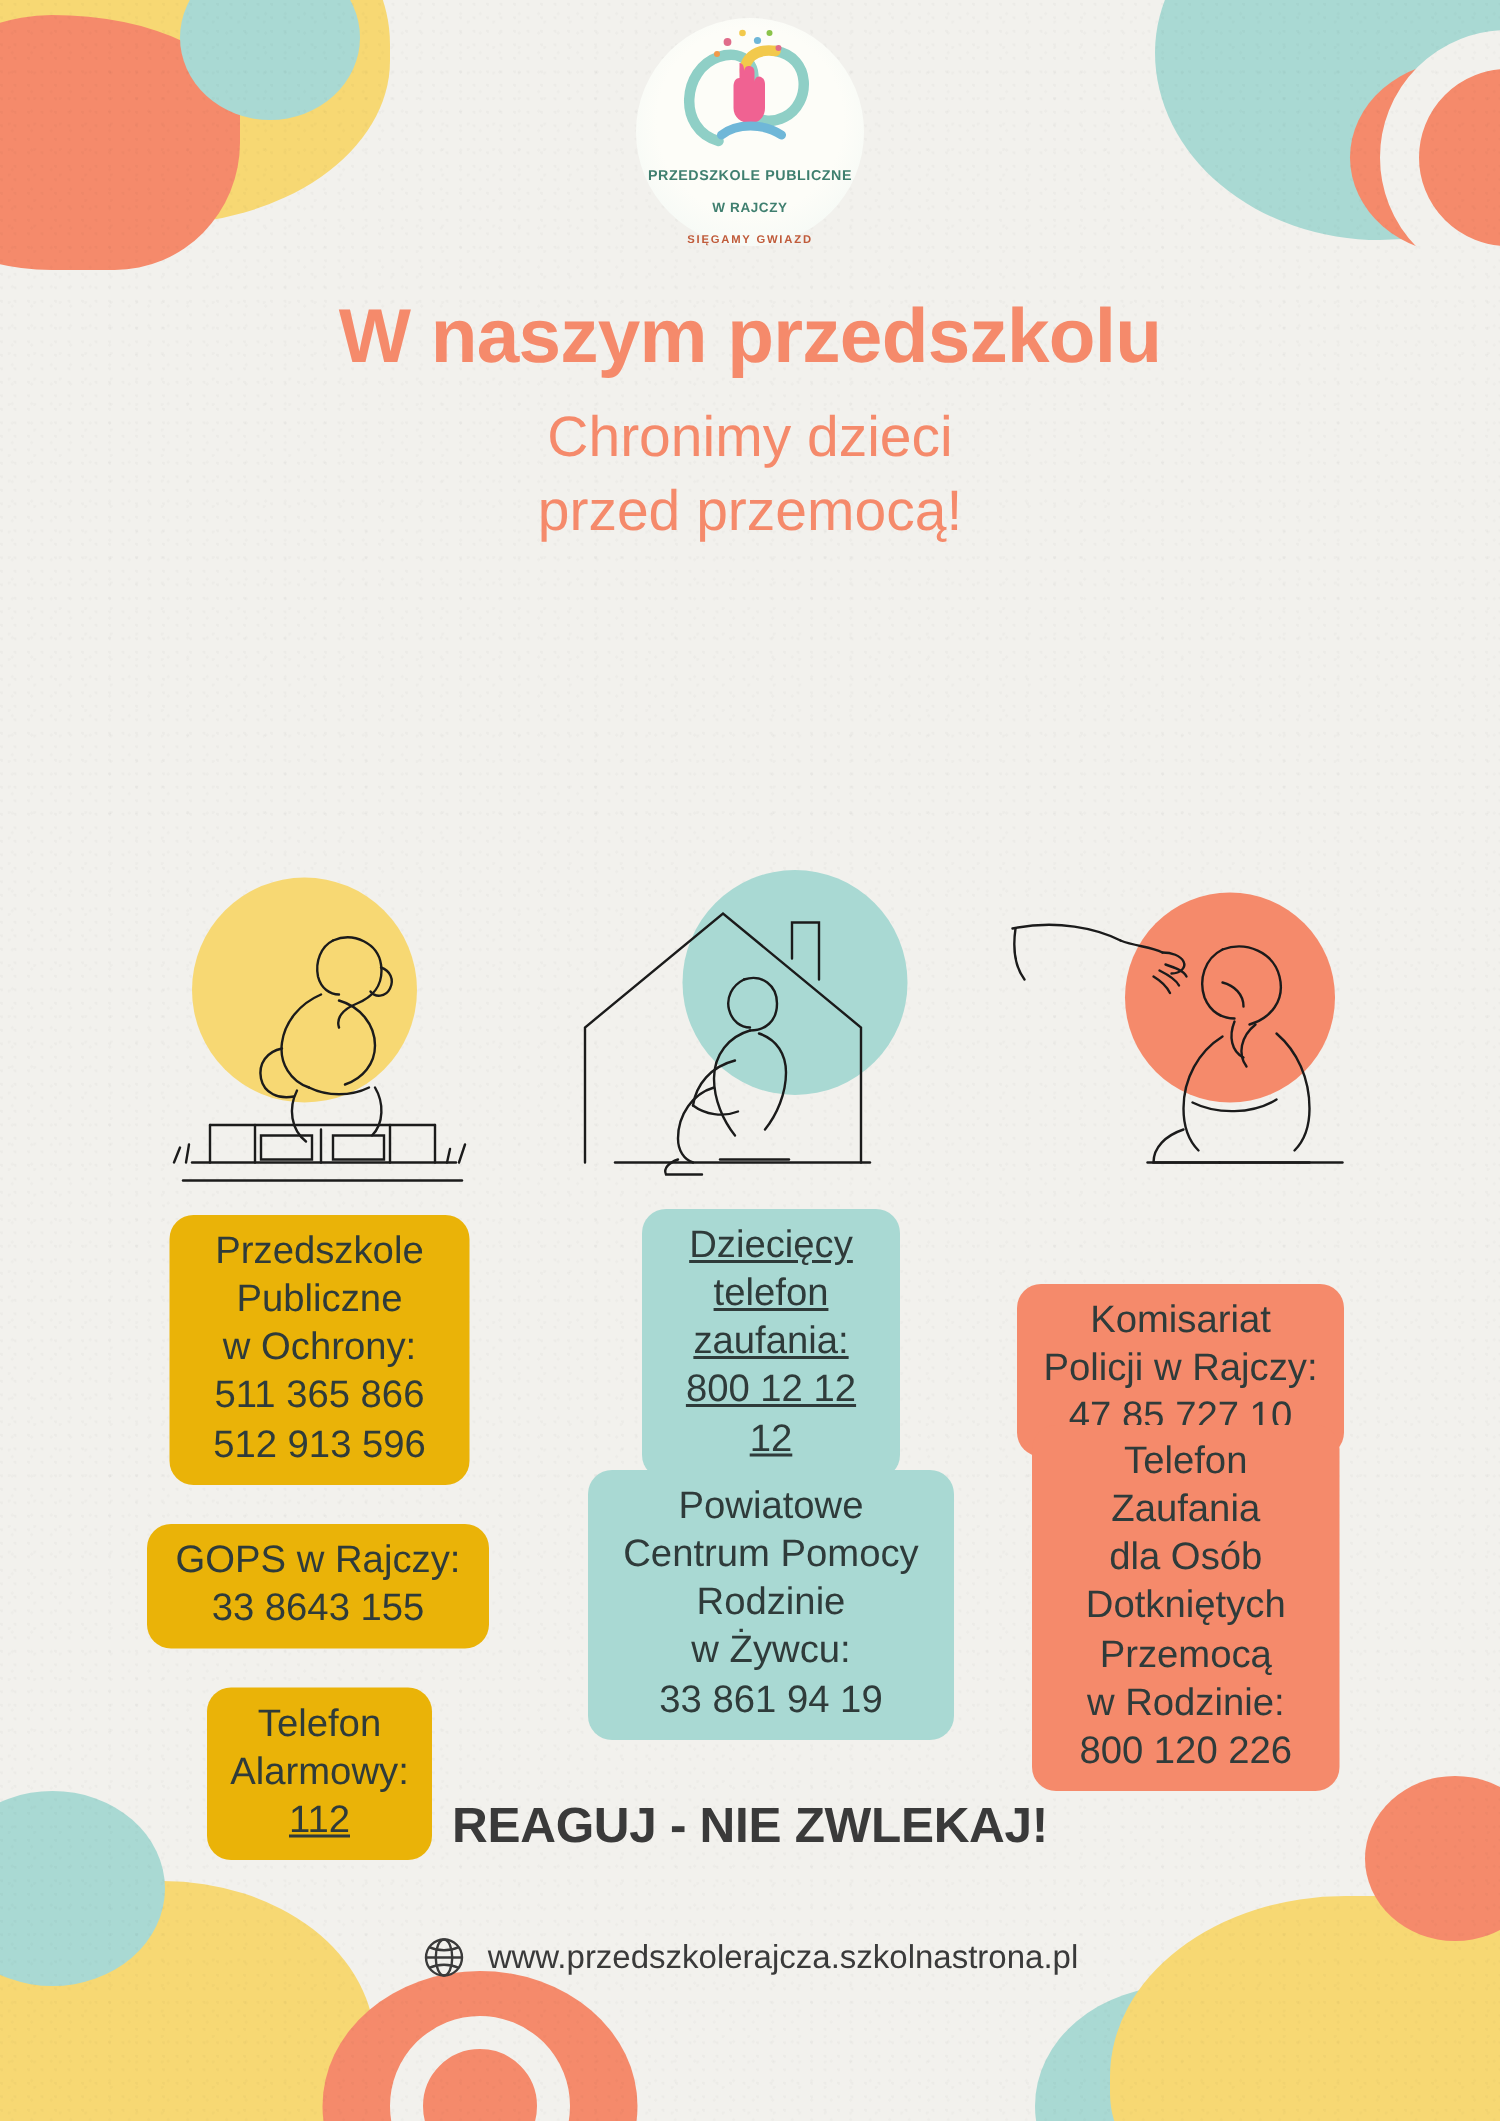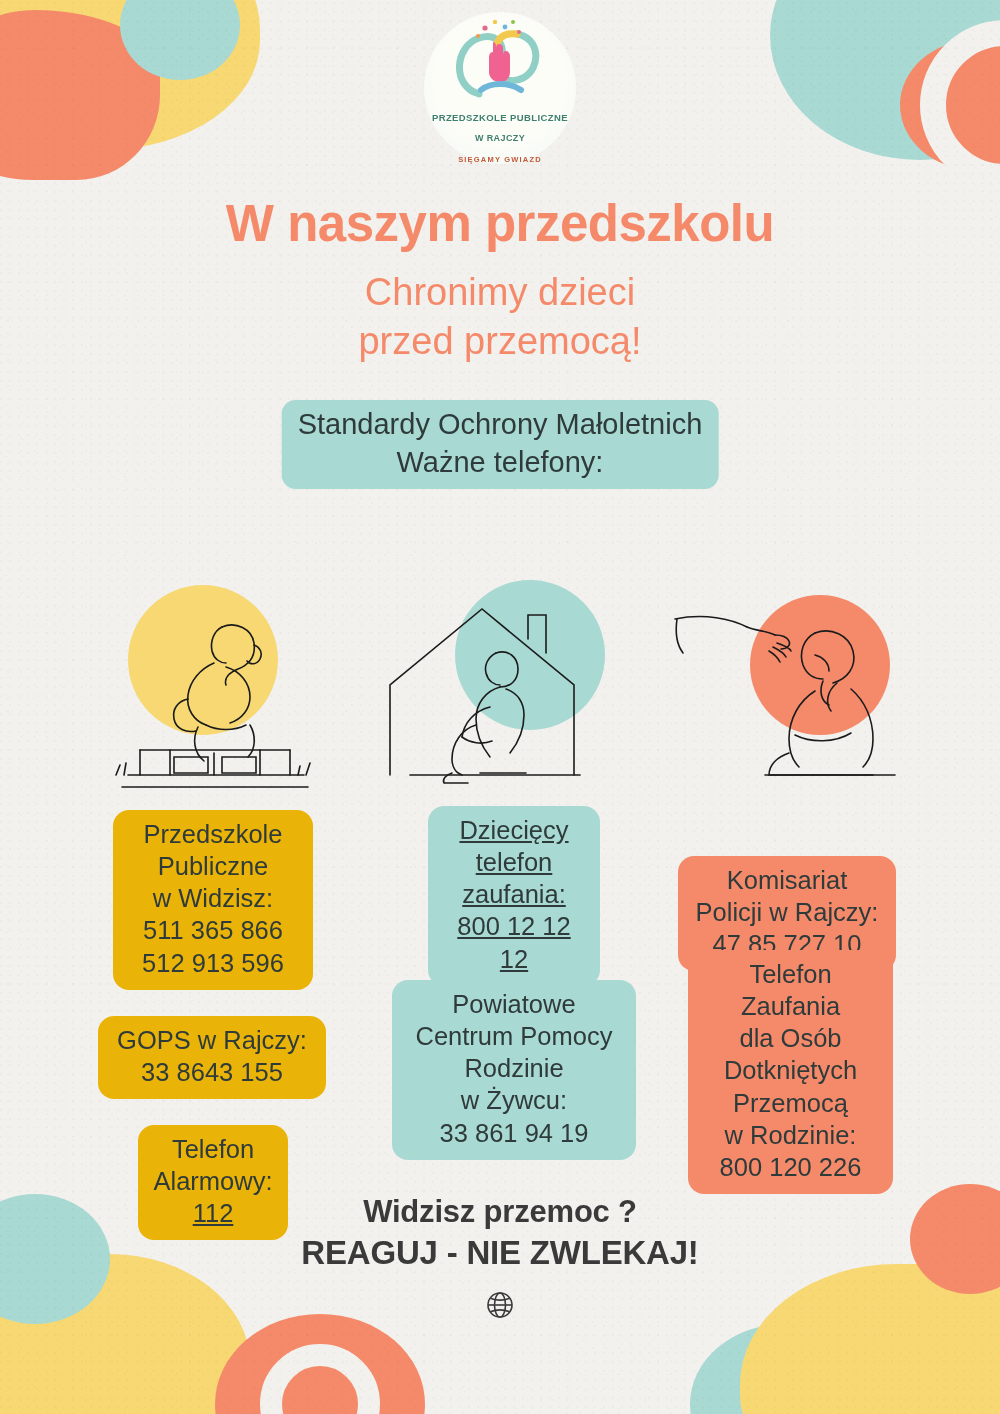--- a/index.html
+++ b/index.html
@@ -254,24 +254,20 @@
       <div class="logo-txt3">SIĘGAMY GWIAZD</div>
     </div>
   </div>
 
   <div class="h1">W naszym przedszkolu</div>
   <div class="h2">
     <div>Chronimy dzieci</div>
     <div>przed przemocą!</div>
   </div>
 
-  <div class="subbox">
-    <div>Standardy Ochrony Małoletnich</div>
-    <div>Ważne telefony:</div>
-  </div>
 
   <div class="ill ill-1">
     <div class="circle-y"></div>
     <svg width="210" height="225" viewBox="0 0 210 225" fill="none" stroke="#1b1b1b" stroke-width="1.6" stroke-linecap="round">
 
       <path d="M112 52 c14 -6 30 2 32 16 c2 14 -6 22 -16 26 c-10 4 -14 10 -12 16"></path>
       <path d="M144 70 c6 2 9 8 6 14 c-3 6 -10 6 -13 2"></path>
       <path d="M112 52 c-8 4 -12 14 -10 24 c2 8 8 12 14 12"></path>
 
       <path d="M104 88 c-14 6 -24 18 -26 32 c-2 14 6 26 18 30"></path>
@@ -341,21 +337,21 @@
 
       <path d="M100 190 h130"></path>
 
       <path d="M150 70 c8 2 14 8 14 16"></path>
     </svg>
   </div>
 
   <div class="bubble bub-yellow b1">
     <div>Przedszkole</div>
     <div>Publiczne</div>
-    <div>w Widzisz:</div>
+    <div>w Ochrony:</div>
     <div>511 365 866</div>
     <div>512 913 596</div>
   </div>
 
   <div class="bubble bub-yellow b2">
     <div>GOPS w Rajczy:</div>
     <div>33 8643 155</div>
   </div>
 
   <div class="bubble bub-yellow b3">
@@ -389,29 +385,29 @@
     <div>Telefon</div>
     <div>Zaufania</div>
     <div>dla Osób</div>
     <div>Dotkniętych</div>
     <div>Przemocą</div>
     <div>w Rodzinie:</div>
     <div>800 120 226</div>
   </div>
 
   <div class="cta">
-    <div class="cta-l1">Widzisz przemoc ?</div>
     <div class="cta-l2">REAGUJ - NIE ZWLEKAJ!</div>
   </div>
 
   <div class="site">
     <span class="globe">
       <svg width="30" height="30" viewBox="0 0 30 30" fill="none" stroke="#3a3a3a" stroke-width="1.6">
         <circle cx="15" cy="15" r="12"></circle>
         <ellipse cx="15" cy="15" rx="5.5" ry="12"></ellipse>
         <path d="M3 15h24"></path>
         <path d="M5.5 8.2c5.6 2.6 13.4 2.6 19 0"></path>
         <path d="M5.5 21.8c5.6-2.6 13.4-2.6 19 0"></path>
       </svg>
     </span>
+    <span>www.przedszkolerajcza.szkolnastrona.pl</span>
   </div>
 
 </div>
 
 </body></html>

